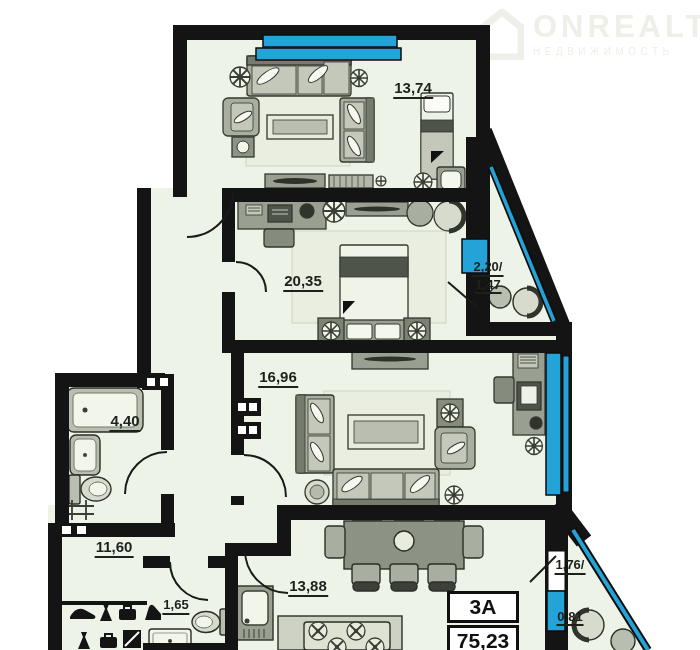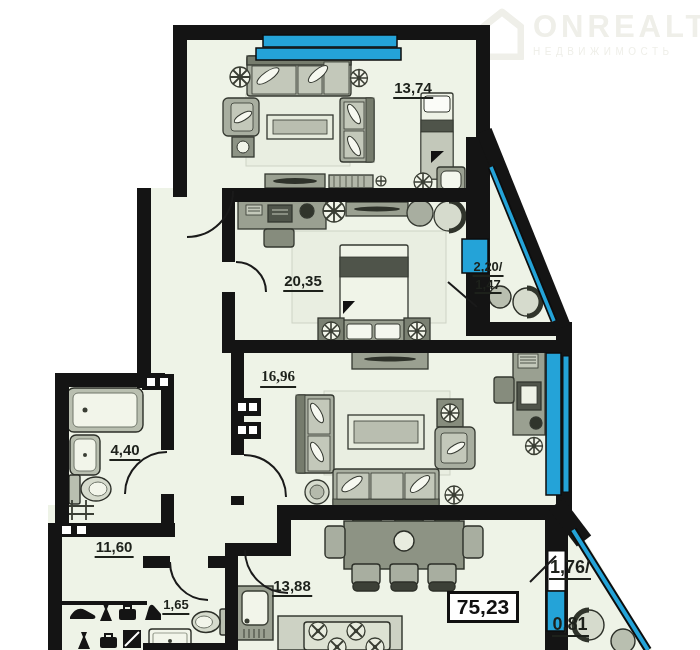--- a/index.html
+++ b/index.html
@@ -3,21 +3,21 @@
 <meta charset="utf-8">
 <style>
   html,body{margin:0;padding:0;background:#ffffff;}
   .stage{position:relative;width:700px;height:650px;background:#ffffff;overflow:hidden;
          font-family:"Liberation Sans",sans-serif;}
   .stage svg.plan{position:absolute;left:0;top:0;}
   .lbl{position:absolute;transform:translateX(-50%);color:#1d211b;font-weight:bold;
        font-size:15px;line-height:1.05;text-align:left;white-space:nowrap;}
   .lbl .u{display:inline-block;border-bottom:2px solid #1d211b;padding:0 1px 1px;}
   .lbl.small{font-size:13px;}
-  .lbl.tiny{font-size:18px;gap:35px;}
+  .lbl.tiny{font-size:13px;gap:35px;}
   .stack{display:flex;flex-direction:column;align-items:center;gap:1px;}
   .infobox{position:absolute;left:447px;top:591px;width:72px;}
   .infobox .cell{border:3px solid #101010;background:#ffffff;text-align:center;
                  font-weight:bold;font-size:21px;color:#101010;padding:1px 2px;line-height:1.15;}
   .infobox .cell + .cell{margin-top:2px;}
   .watermark{position:absolute;left:480px;top:8px;display:flex;align-items:center;gap:9px;
              color:#efefe9;}
   .wm-text .brand{font-size:31px;font-weight:bold;letter-spacing:4px;line-height:1;}
   .wm-text .sub{font-size:10px;letter-spacing:4.5px;margin-top:4px;}
 </style>
@@ -373,37 +373,38 @@
   <div class="lbl" style="left:413px;top:80px;">
     <span class="u">13,74</span>
   </div>
   <div class="lbl small stack" style="left:488px;top:250px;margin-top:10px;">
     <span class="u">2,20/</span>
     <span class="u">1,47</span>
   </div>
   <div class="lbl" style="left:303px;top:273px;">
     <span class="u">20,35</span>
   </div>
-  <div class="lbl" style="left:278px;top:369px;font-family:Liberation Serif, serif;">
+  <div class="lbl" style="left:278px;top:369px;">
     <span class="u">16,96</span>
   </div>
-  <div class="lbl" style="left:125px;top:442px;">
+  <div class="lbl" style="left:125px;top:413px;">
     <span class="u">4,40</span>
   </div>
   <div class="lbl" style="left:114px;top:539px;">
     <span class="u">11,60</span>
   </div>
   <div class="lbl small" style="left:176px;top:598px;">
     <span class="u">1,65</span>
   </div>
-  <div class="lbl" style="left:292px;top:578px;">
+  <div class="lbl" style="left:308px;top:578px;">
     <span class="u">13,88</span>
   </div>
   <div class="lbl tiny stack" style="left:570px;top:558px;">
     <span class="u">1,76/</span>
     <span class="u">0,81</span>
   </div>
 
   <div class="infobox">
+    <div class="cell">3А</div>
     <div class="cell">75,23</div>
   </div>
 
 </div>
 
 </body></html>

